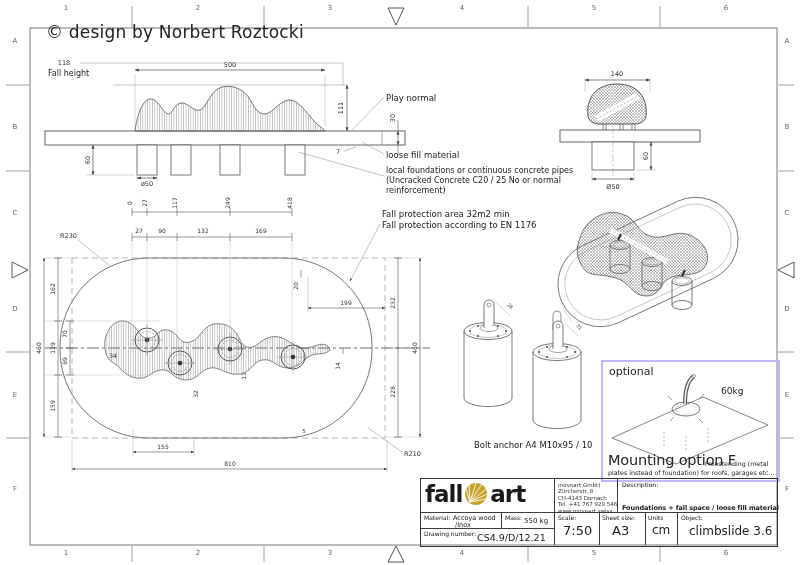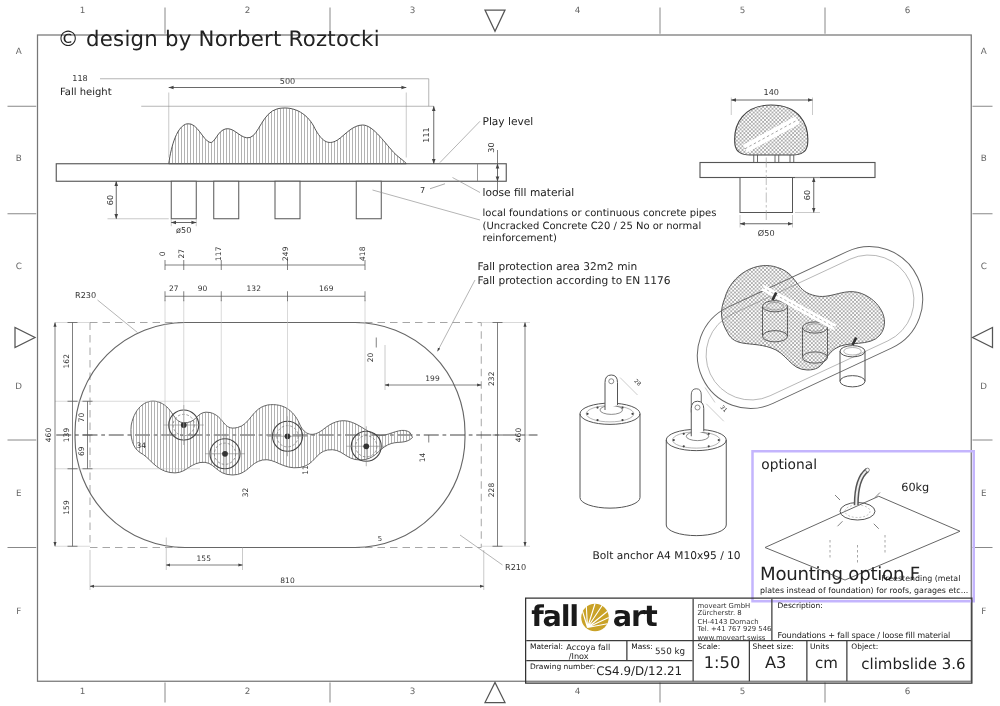--- a/index.html
+++ b/index.html
@@ -345,21 +345,21 @@
       <path d="M672,400l-4,-4M700,398l4,-4M674,417l-4,4M699,419l4,4"></path>
     </g>
     <g stroke="#888" stroke-width="0.6" stroke-dasharray="2,2">
       <path d="M664,432v14M686,436v14M708,428v14"></path>
     </g>
   </g>
 </svg>
 
 <div class="lbl s17" style="left:46px;top:22px">© design by Norbert Roztocki</div>
 
-<div class="lbl s85" style="left:386px;top:93px">Play level</div>
+<div class="lbl s85" style="left:386px;top:93px">Play normal</div>
 <div class="lbl s85" style="left:386px;top:150px">loose fill material</div>
 <div class="lbl s8" style="left:386px;top:166px">
   <div>local foundations or continuous concrete pipes</div>
   <div>(Uncracked Concrete C20 / 25 No or normal</div>
   <div>reinforcement)</div>
 </div>
 <div class="lbl s85" style="left:382px;top:209px;line-height:11px">
   <div>Fall protection area 32m2 min</div>
   <div>Fall protection according to EN 1176</div>
 </div>
@@ -422,32 +422,32 @@
 
   <div class="addr">
     <div>moveart GmbH</div>
     <div>Zürcherstr. 8</div>
     <div>CH-4143 Dornach</div>
     <div>Tel. +41 767 929 546</div>
     <div>www.moveart.swiss</div>
   </div>
 
   <div class="tb-abs celllab" style="left:201px;top:2px">Description:</div>
-  <div class="tb-abs" style="left:201px;top:25px;font-size:6.5px;font-weight:400;letter-spacing:-.1px">Foundations + fall space / loose fill material</div>
+  <div class="tb-abs" style="left:201px;top:25px;font-size:6.5px;font-weight:700;letter-spacing:-.1px">Foundations + fall space / loose fill material</div>
 
   <div class="tb-abs celllab" style="left:3px;top:35px">Material:</div>
-  <div class="tb-abs" style="left:32px;top:35px;font-size:6.5px">Accoya fall</div>
+  <div class="tb-abs" style="left:32px;top:35px;font-size:6.5px">Accoya wood</div>
   <div class="tb-abs" style="left:34px;top:42px;font-size:6.5px">/Inox</div>
   <div class="tb-abs celllab" style="left:84px;top:35px">Mass:</div>
   <div class="tb-abs" style="left:103px;top:38px;font-size:7px">550 kg</div>
 
   <div class="tb-abs celllab" style="left:3px;top:51px">Drawing number:</div>
   <div class="tb-abs" style="left:56px;top:53px;font-size:9.5px">CS4.9/D/12.21</div>
 
   <div class="tb-abs celllab" style="left:137px;top:35px">Scale:</div>
-  <div class="tb-abs" style="left:142px;top:44px;font-size:13px">1:50</div>
+  <div class="tb-abs" style="left:142px;top:44px;font-size:13px">7:50</div>
   <div class="tb-abs celllab" style="left:181px;top:35px">Sheet size:</div>
   <div class="tb-abs" style="left:191px;top:44px;font-size:13px">A3</div>
   <div class="tb-abs celllab" style="left:227px;top:35px">Units</div>
   <div class="tb-abs" style="left:231px;top:44px;font-size:12px">cm</div>
   <div class="tb-abs celllab" style="left:260px;top:35px">Object:</div>
   <div class="tb-abs" style="left:268px;top:45px;font-size:12px">climbslide 3.6</div>
 </div>
 
 </body></html>

